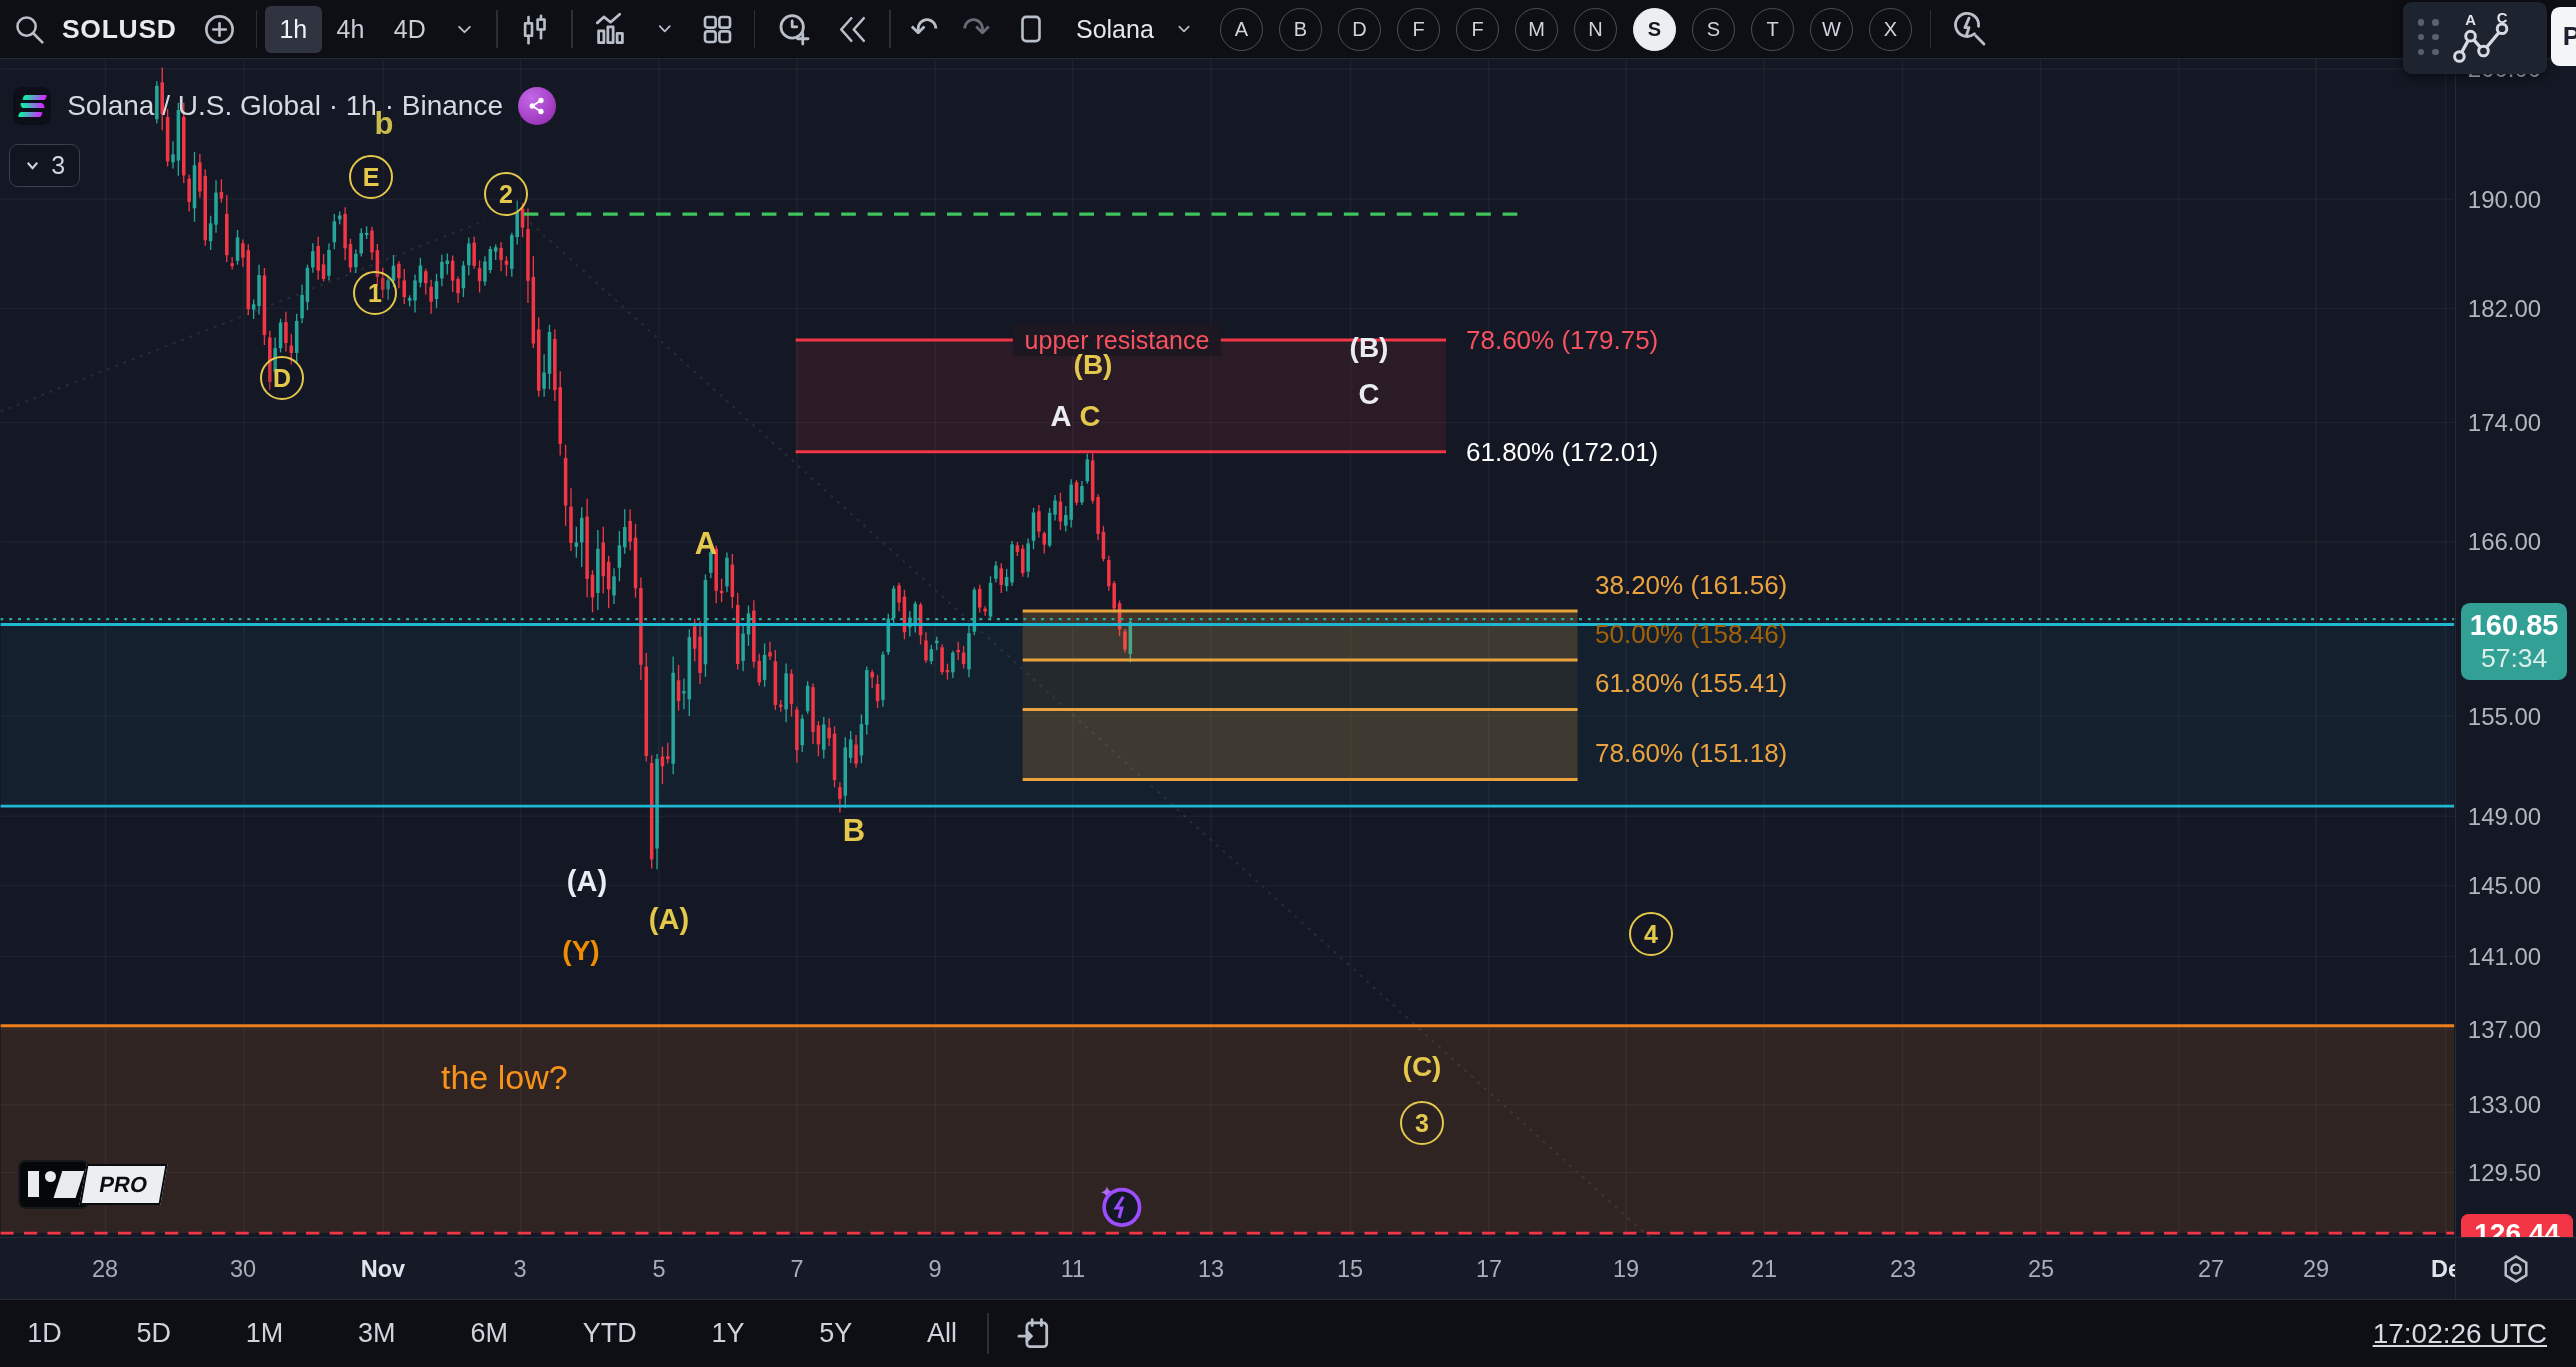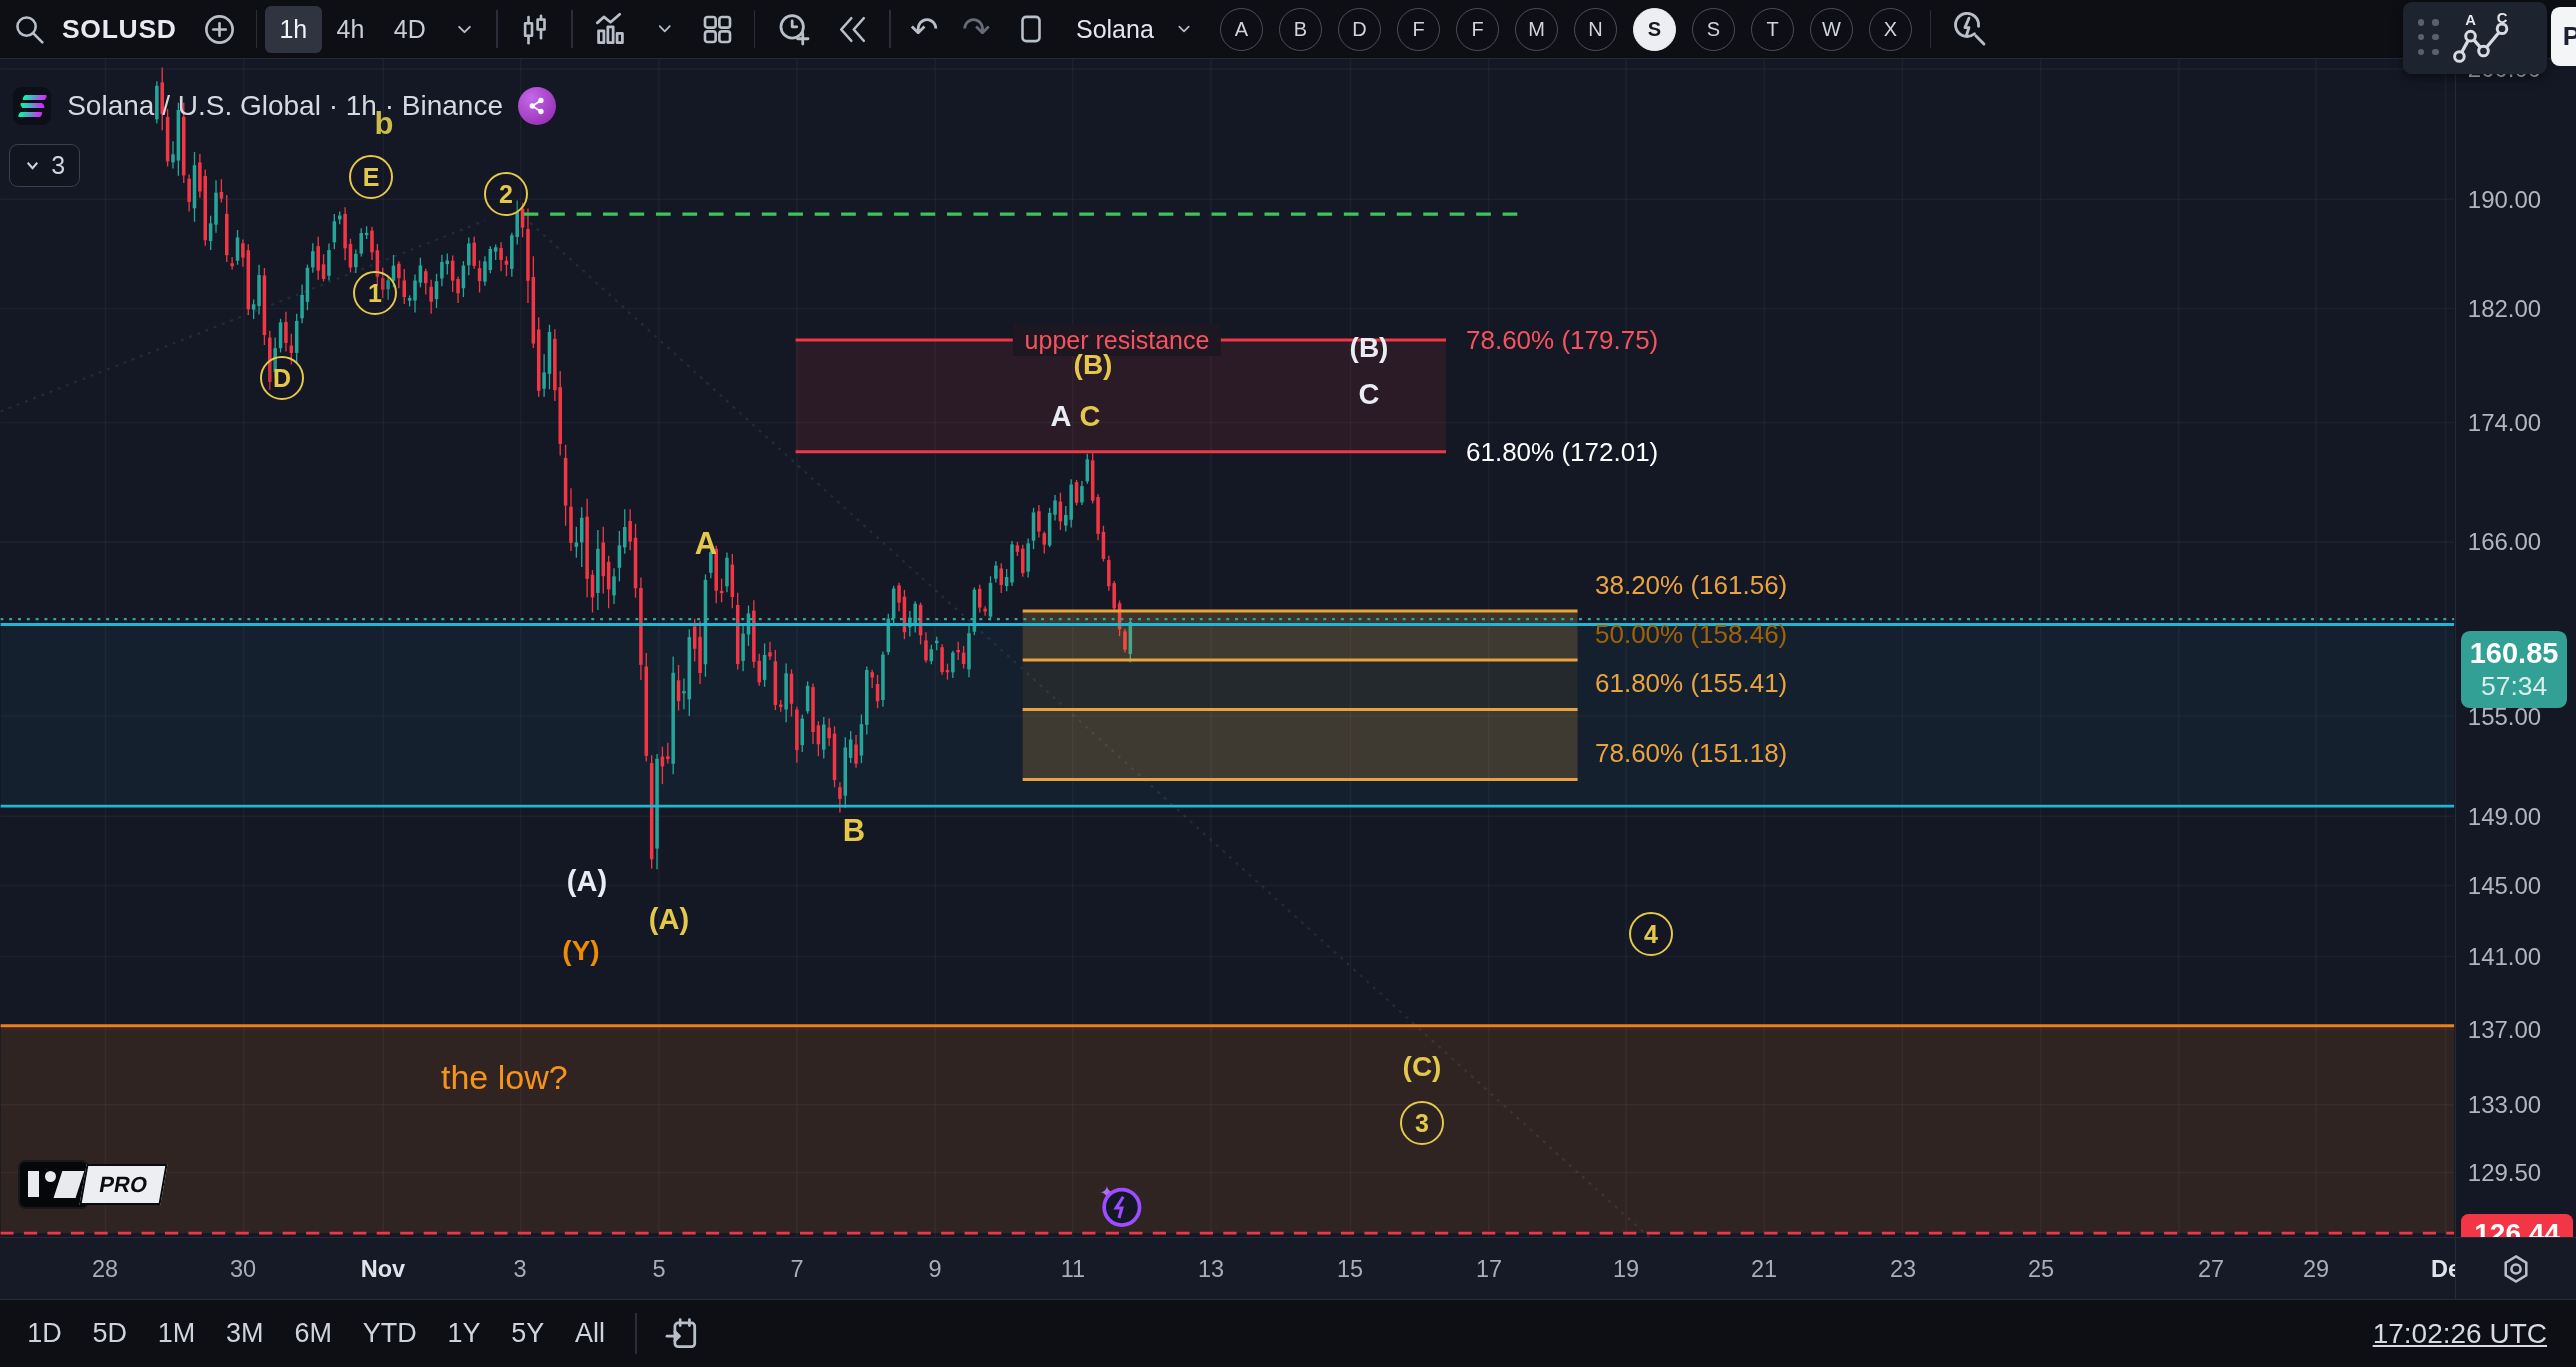--- a/index.html
+++ b/index.html
@@ -53,21 +53,21 @@
   .ann.circle{width:44px;height:44px;border:2.2px solid #e3c84b;border-radius:50%;color:#e3c84b;
               display:flex;align-items:center;justify-content:center;font-size:25px;background:rgba(18,22,33,.15);}
   .fib-label{position:absolute;transform:translateY(-50%);font-size:26px;z-index:14;white-space:nowrap;}
   .upper-res{position:absolute;transform:translate(-50%,-50%);font-size:25px;color:#f7525f;background:#1d1722;
              padding:1.5px 11.8px;z-index:14;white-space:nowrap;}
   .the-low{position:absolute;font-size:34px;color:#f7931a;z-index:14;transform:translateY(-50%);}
   
   .price-axis{position:absolute;left:2455px;top:59px;width:121px;height:1178px;background:#141824;
               border-left:1.5px solid #262b38;z-index:10;}
   .ptick{position:absolute;left:11.8px;transform:translateY(-50%);font-size:24px;color:#b2b5be;}
-  .price-tag{position:absolute;left:5.1px;width:106px;border-radius:8.8px;z-index:12;text-align:center;color:#fff;margin-top:28px;}
+  .price-tag{position:absolute;left:5.1px;width:106px;border-radius:8.8px;z-index:12;text-align:center;color:#fff;}
   .tag-main{font-size:29px;font-weight:bold;padding-top:5.9px;}
   .tag-sub{font-size:26.5px;color:#d9efe9;padding:1.5px 0 5.9px;}
   .alert-tag{position:absolute;left:5.1px;width:112px;height:40px;border-radius:7.4px;background:#f23645;color:#fff;
              font-size:28px;font-weight:bold;display:flex;align-items:center;justify-content:center;z-index:12;}
   
   .time-axis{position:absolute;left:0;top:1237px;width:2455px;height:62px;background:#151a26;border-top:1.5px solid #262b38;
              overflow:hidden;z-index:10;}
   .ttick{position:absolute;top:50%;transform:translate(-50%,-50%);font-size:23.5px;color:#a8adb8;}
   .ttick.month{color:#dfe3ea;font-weight:bold;}
   .axis-corner{position:absolute;left:2455px;top:1237px;width:121px;height:62px;background:#151a26;border-top:1.5px solid #262b38;
@@ -746,21 +746,21 @@
       <path d="M4,24 L10,13 L17,21 L27,9" stroke="#d7dae1" stroke-width="1.8" fill="none"></path>
       <circle cx="4" cy="24" r="2.6" fill="#1e2330" stroke="#d7dae1" stroke-width="1.6"></circle>
       <circle cx="10" cy="13" r="2.6" fill="#1e2330" stroke="#d7dae1" stroke-width="1.6"></circle>
       <circle cx="17" cy="21" r="2.6" fill="#1e2330" stroke="#d7dae1" stroke-width="1.6"></circle>
       <circle cx="27" cy="9" r="2.6" fill="#1e2330" stroke="#d7dae1" stroke-width="1.6"></circle>
     </svg>
   </div>
   <div class="publish-btn">Pu</div>
 
   <div class="toolbar-bottom">
-    <div id="ranges" style="display:flex;align-items:flex-end;margin-left:11.8px;">
+    <div id="ranges" style="display:flex;align-items:flex-end;margin-left:11.8px;gap:44px;">
         <div class="range-btn">1D</div>
         <div class="range-btn">5D</div>
         <div class="range-btn">1M</div>
         <div class="range-btn">3M</div>
         <div class="range-btn">6M</div>
         <div class="range-btn">YTD</div>
         <div class="range-btn">1Y</div>
         <div class="range-btn">5Y</div>
         <div class="range-btn">All</div>
       </div>

